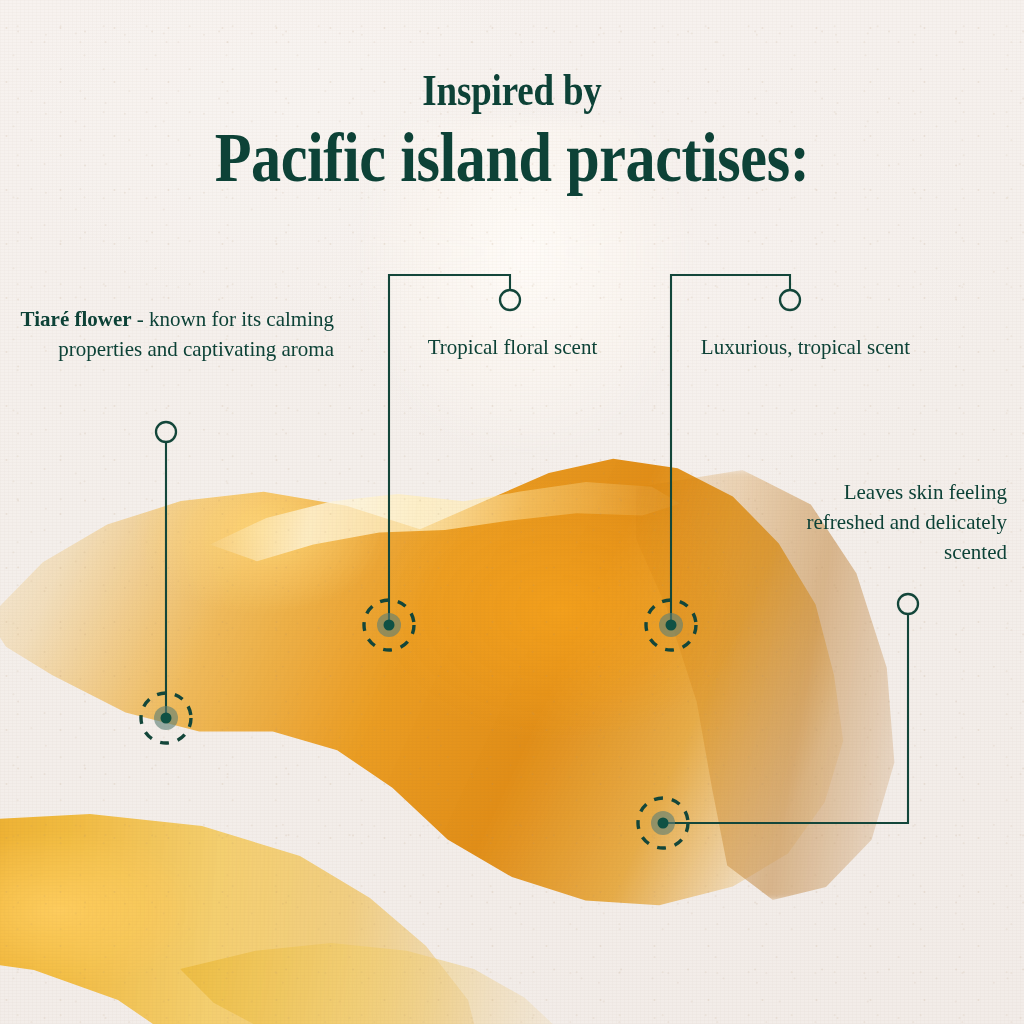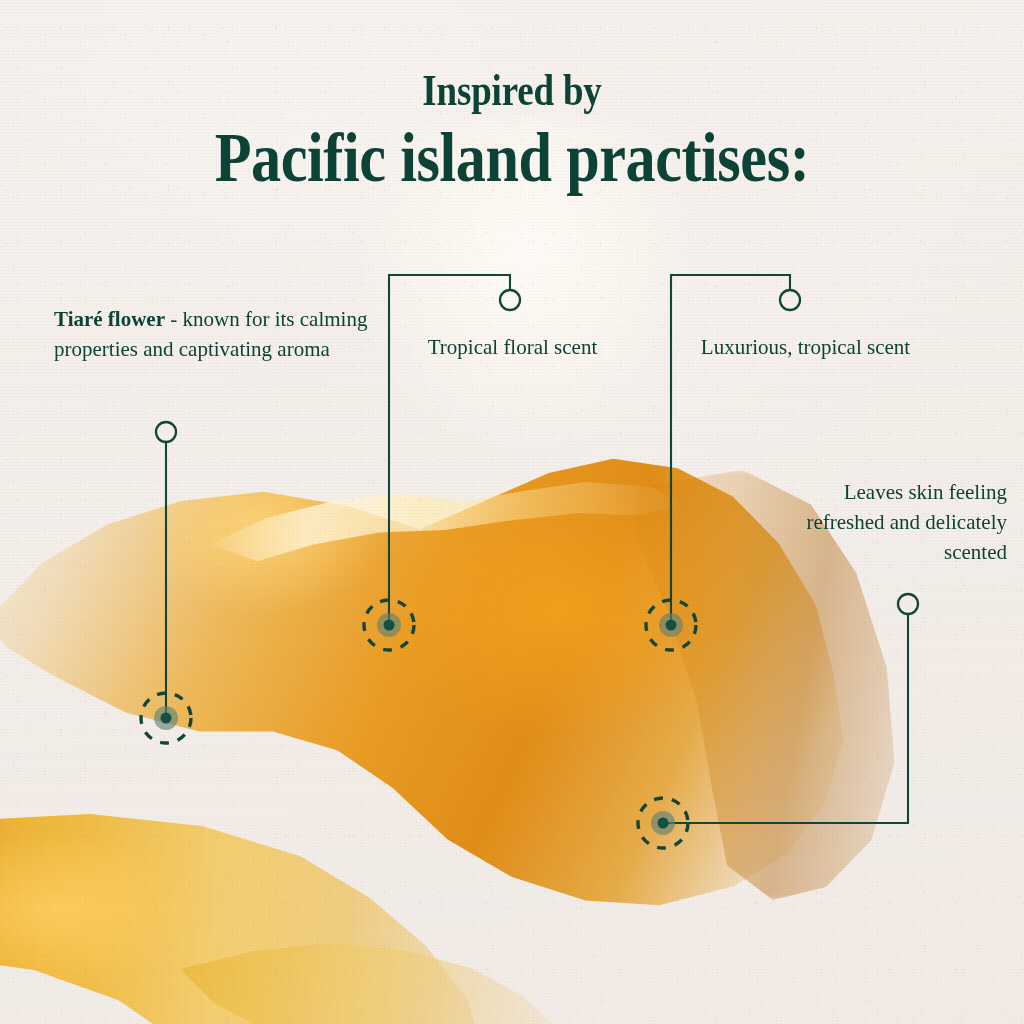--- a/index.html
+++ b/index.html
@@ -167,21 +167,21 @@
   
   .callout {
     position: absolute;
     color: #0d4237;
     font-size: 21px;
     line-height: 1.42;
     z-index: 6;
   }
   .callout .lead { font-weight: 700; }
 
-  .callout-tiare  { left: 14px;  top: 305px; width: 320px; text-align: left; margin-left: 40px; }
+  .callout-tiare  { left: 14px;  top: 305px; width: 320px; text-align: right; }
   .callout-floral { left: 405px; top: 333px; width: 215px; text-align: center; }
   .callout-lux    { left: 698px; top: 333px; width: 215px; text-align: center; }
   .callout-leaves { left: 775px; top: 478px; width: 232px; text-align: right; }
 
   
   #connectors {
     position: absolute;
     inset: 0;
     z-index: 5;
   }

